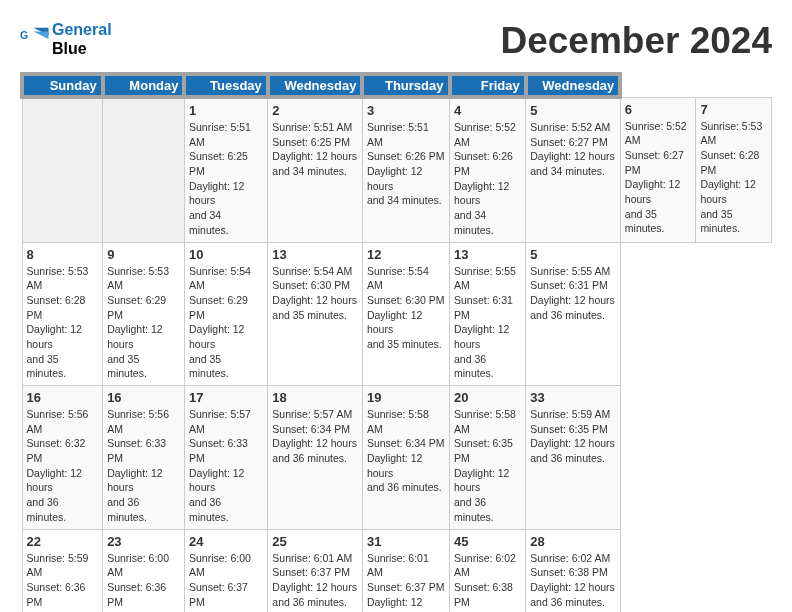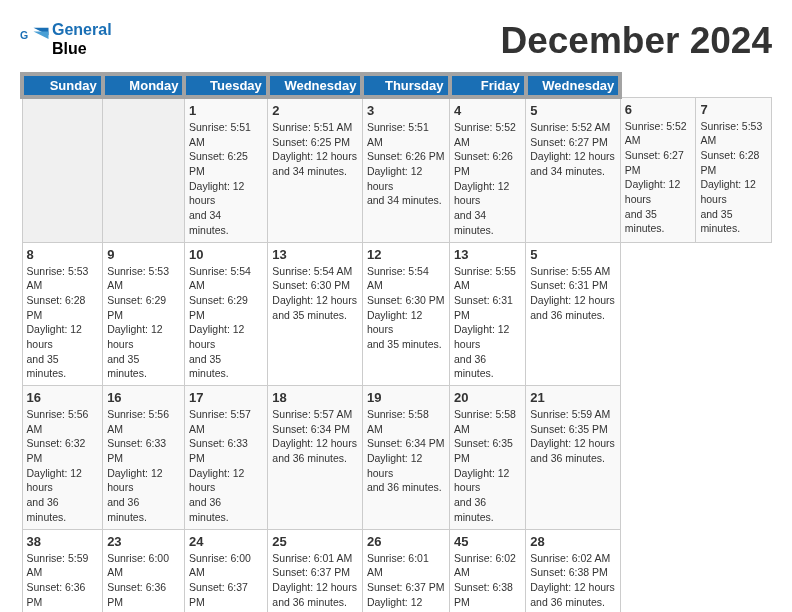--- a/index.html
+++ b/index.html
@@ -201,43 +201,43 @@
         </td>
         <td>
           <span class="day-num">19</span>
           <div class="day-info">Sunrise: 5:58 AM<br>Sunset: 6:34 PM<br>Daylight: 12 hours<br>and 36 minutes.</div>
         </td>
         <td>
           <span class="day-num">20</span>
           <div class="day-info">Sunrise: 5:58 AM<br>Sunset: 6:35 PM<br>Daylight: 12 hours<br>and 36 minutes.</div>
         </td>
         <td>
-          <span class="day-num">21</span>
+          <span class="day-num">33</span>
           <div class="day-info">Sunrise: 5:59 AM<br>Sunset: 6:35 PM<br>Daylight: 12 hours<br>and 36 minutes.</div>
         </td>
       </tr>
       <tr>
         <td>
-          <span class="day-num">38</span>
+          <span class="day-num">22</span>
           <div class="day-info">Sunrise: 5:59 AM<br>Sunset: 6:36 PM<br>Daylight: 12 hours<br>and 36 minutes.</div>
         </td>
         <td>
           <span class="day-num">23</span>
           <div class="day-info">Sunrise: 6:00 AM<br>Sunset: 6:36 PM<br>Daylight: 12 hours<br>and 36 minutes.</div>
         </td>
         <td>
           <span class="day-num">24</span>
           <div class="day-info">Sunrise: 6:00 AM<br>Sunset: 6:37 PM<br>Daylight: 12 hours<br>and 36 minutes.</div>
         </td>
         <td>
           <span class="day-num">25</span>
           <div class="day-info">Sunrise: 6:01 AM<br>Sunset: 6:37 PM<br>Daylight: 12 hours<br>and 36 minutes.</div>
         </td>
         <td>
-          <span class="day-num">26</span>
+          <span class="day-num">31</span>
           <div class="day-info">Sunrise: 6:01 AM<br>Sunset: 6:37 PM<br>Daylight: 12 hours<br>and 36 minutes.</div>
         </td>
         <td>
           <span class="day-num">45</span>
           <div class="day-info">Sunrise: 6:02 AM<br>Sunset: 6:38 PM<br>Daylight: 12 hours<br>and 36 minutes.</div>
         </td>
         <td>
           <span class="day-num">28</span>
           <div class="day-info">Sunrise: 6:02 AM<br>Sunset: 6:38 PM<br>Daylight: 12 hours<br>and 36 minutes.</div>
         </td>

